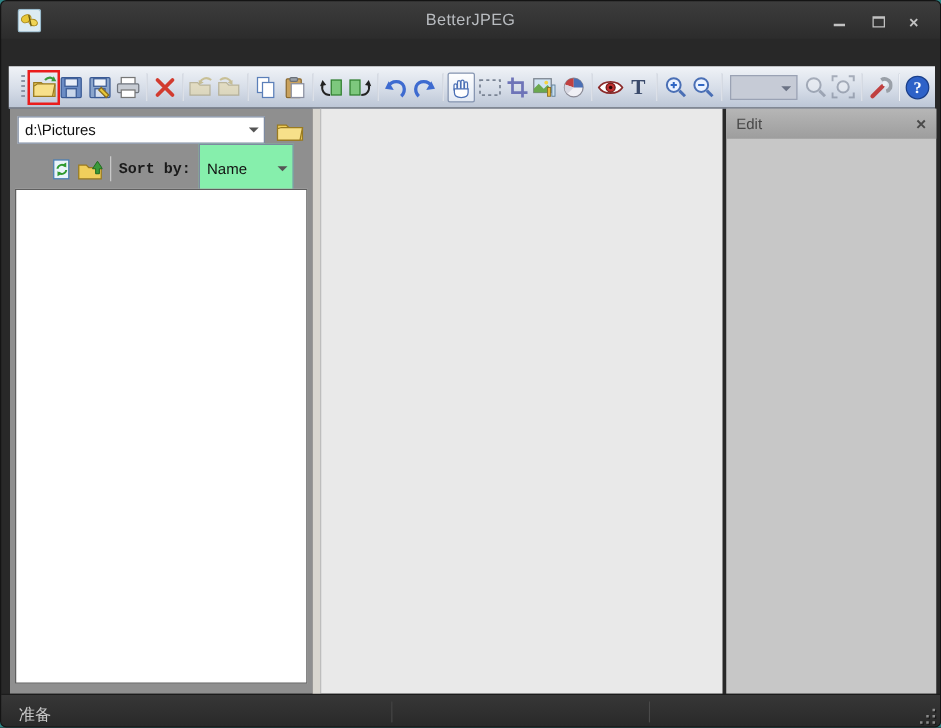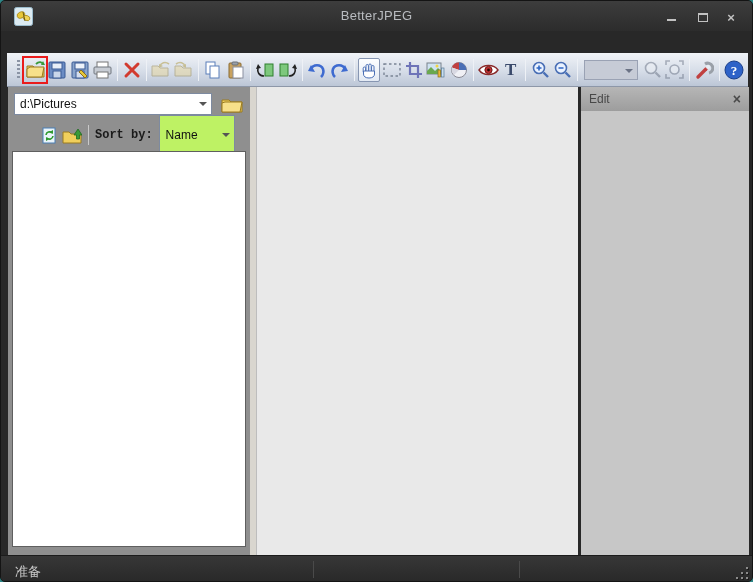--- a/index.html
+++ b/index.html
@@ -54,21 +54,21 @@
                 border:1px solid #7d8aa0; display:flex; align-items:center; }
   .path-combo .val { flex:1; font-size:12px; color:#111; padding-left:5px; }
   .combo-arrow { width:16px; height:100%; display:flex; align-items:center; justify-content:center; }
   .combo-arrow i { width:0; height:0; border-left:4px solid transparent; border-right:4px solid transparent;
                    border-top:4px solid #555; }
   .browse-btn { position:absolute; left:210px; top:6px; width:28px; height:22px; border:none;
                 background:transparent; display:flex; align-items:center; justify-content:center; }
   .lp-row2 { position:absolute; left:0; top:34px; width:100%; height:28px; display:flex; align-items:center;margin-left:24px; }
   .lp-row2 .sep { width:1px; height:20px; background:#c9c9c9; margin:0 6px 0 4px; }
   .sort-label { font-family:"Liberation Mono", monospace; font-size:12px; font-weight:bold; color:#1a1a1a; margin-right:6px; }
-  .sort-combo { width:76px; height:40px; background:#bef264; border:1px solid #7d8aa0; display:flex; align-items:center; }
+  .sort-combo { width:76px; height:40px; background:#86efac; border:1px solid #7d8aa0; display:flex; align-items:center; }
   .sort-combo .val { flex:1; font-size:12px; padding-left:6px; color:#111; }
   .file-list { position:absolute; left:4px; top:64px; width:234px; height:396px; background:#fff;
                border:1px solid #5f5f5f; }
   .splitter { position:absolute; left:249px; top:86px; width:6px; height:472px; background:#d9d6cf; }
   .center-panel { position:absolute; left:255px; top:86px; width:322px; height:468px; background:#e9e9e9;
                   border-left:1px solid #bdbdbd; }
   .right-panel { position:absolute; left:580px; top:86px; width:168px; height:468px; background:#c7c7c7;padding-left:12px; }
   .rp-header { position:absolute; left:0; top:0; width:100%; height:24px;
                background:linear-gradient(#b6b6b6,#9d9d9d); display:flex; align-items:center; }
   .rp-title { flex:1; font-size:12px; color:#484848; padding-left:8px; }

